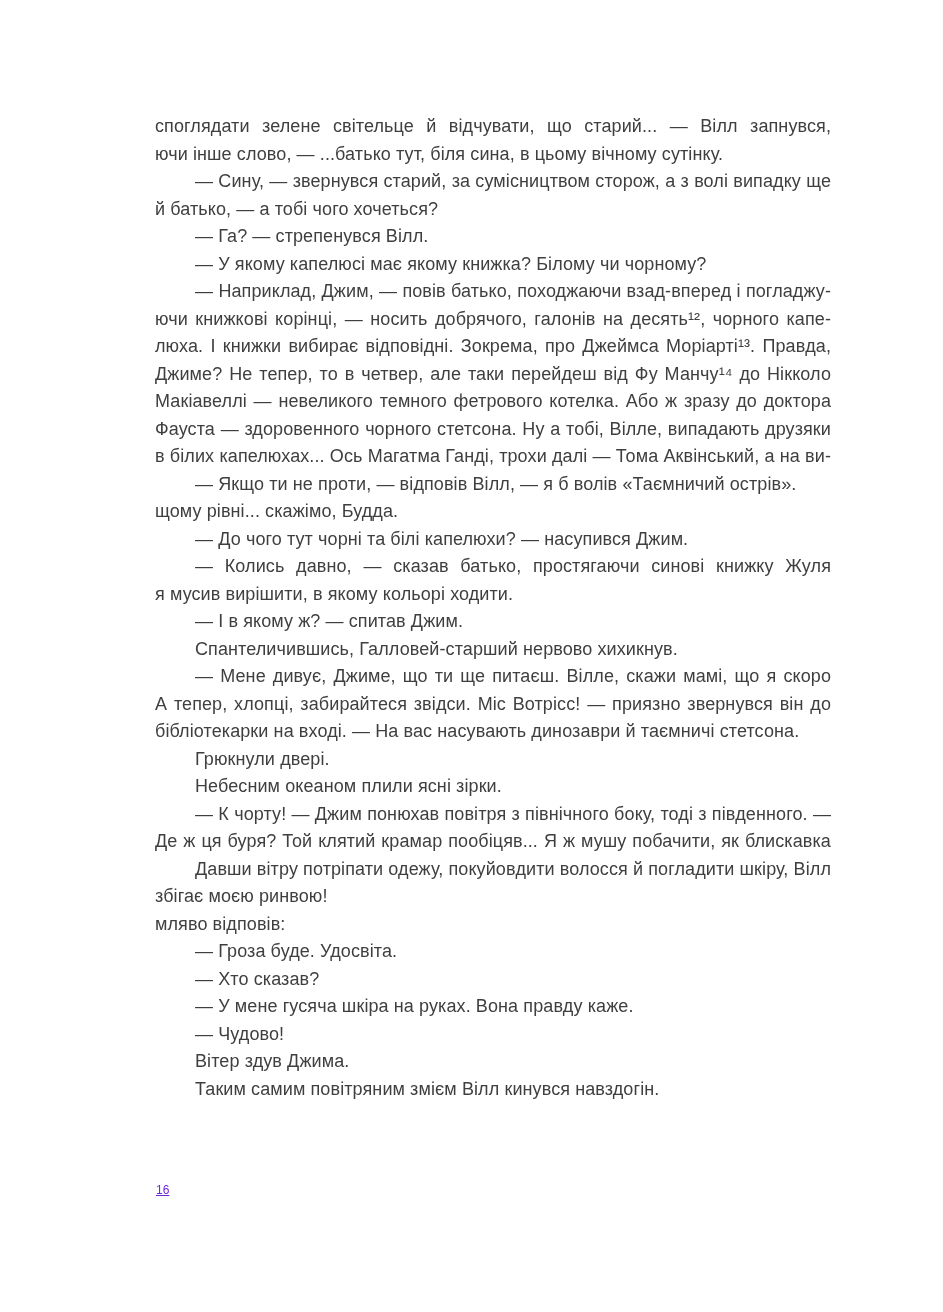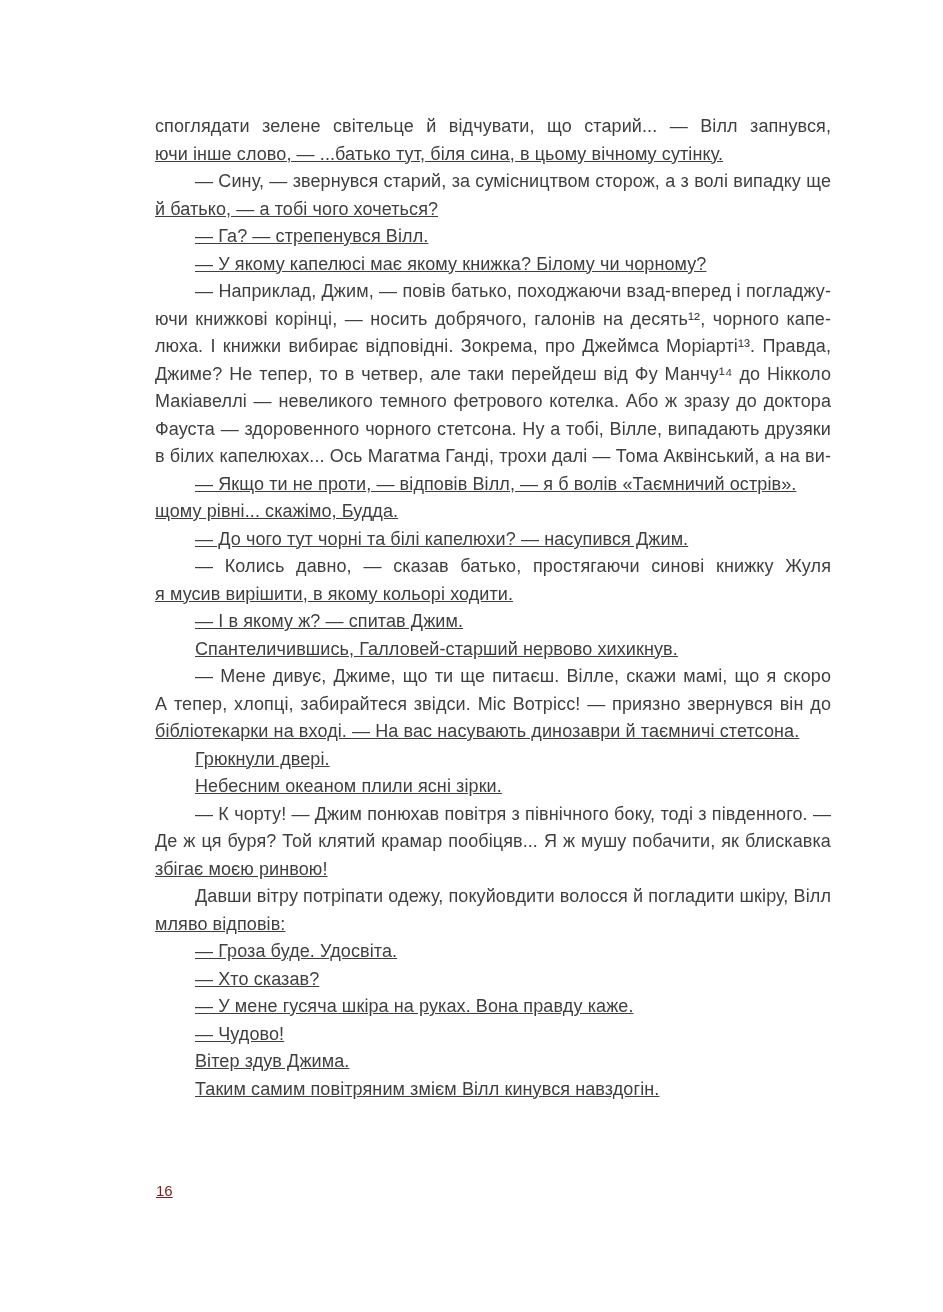--- a/index.html
+++ b/index.html
@@ -36,32 +36,31 @@
   .line.fill {
     white-space: normal;
     text-align: justify;
     text-align-last: justify;
   }
   
   .line.end {
     white-space: nowrap;
     text-align: left;
     text-align-last: left;
-    text-decoration: underline;
   }
   .line.indent {
     text-indent: 40px;
   }
   .page-number {
     position: absolute;
     left: 156px;
     top: 1177px;
-    font-size: 15px;
+    font-size: 12px;
     line-height: 27px;
-    color: #7f1d1d;
+    color: #6d28d9;
     text-decoration: underline;
   }
 </style>
 </head>
 <body>
 
 <div class="page">
   <main class="text-block">
 
   <div class="line fill">споглядати зелене світельце й відчувати, що старий... — Вілл запнувся, добира-</div>
@@ -84,22 +83,22 @@
       <div class="line end">я мусив вирішити, в якому кольорі ходити.</div>
       <div class="line end indent">— І в якому ж? — спитав Джим.</div>
       <div class="line end indent">Спантеличившись, Галловей-старший нервово хихикнув.</div>
       <div class="line fill indent">— Мене дивує, Джиме, що ти ще питаєш. Вілле, скажи мамі, що я скоро буду.</div>
       <div class="line fill">А тепер, хлопці, забирайтеся звідси. Міс Вотрісс! — приязно звернувся він до</div>
       <div class="line end">бібліотекарки на вході. — На вас насувають динозаври й таємничі стетсона.</div>
       <div class="line end indent">Грюкнули двері.</div>
       <div class="line end indent">Небесним океаном плили ясні зірки.</div>
       <div class="line fill indent">— К чорту! — Джим понюхав повітря з північного боку, тоді з південного. —</div>
       <div class="line fill">Де ж ця буря? Той клятий крамар пообіцяв... Я ж мушу побачити, як блискавка</div>
+      <div class="line fill indent">Давши вітру потріпати одежу, покуйовдити волосся й погладити шкіру, Вілл</div>
       <div class="line end">збігає моєю ринвою!</div>
-      <div class="line fill indent">Давши вітру потріпати одежу, покуйовдити волосся й погладити шкіру, Вілл</div>
       <div class="line end">мляво відповів:</div>
       <div class="line end indent">— Гроза буде. Удосвіта.</div>
       <div class="line end indent">— Хто сказав?</div>
       <div class="line end indent">— У мене гусяча шкіра на руках. Вона правду каже.</div>
       <div class="line end indent">— Чудово!</div>
       <div class="line end indent">Вітер здув Джима.</div>
       <div class="line end indent">Таким самим повітряним змієм Вілл кинувся навздогін.</div>
     </main>
   <div class="page-number">16</div>
 </div>

